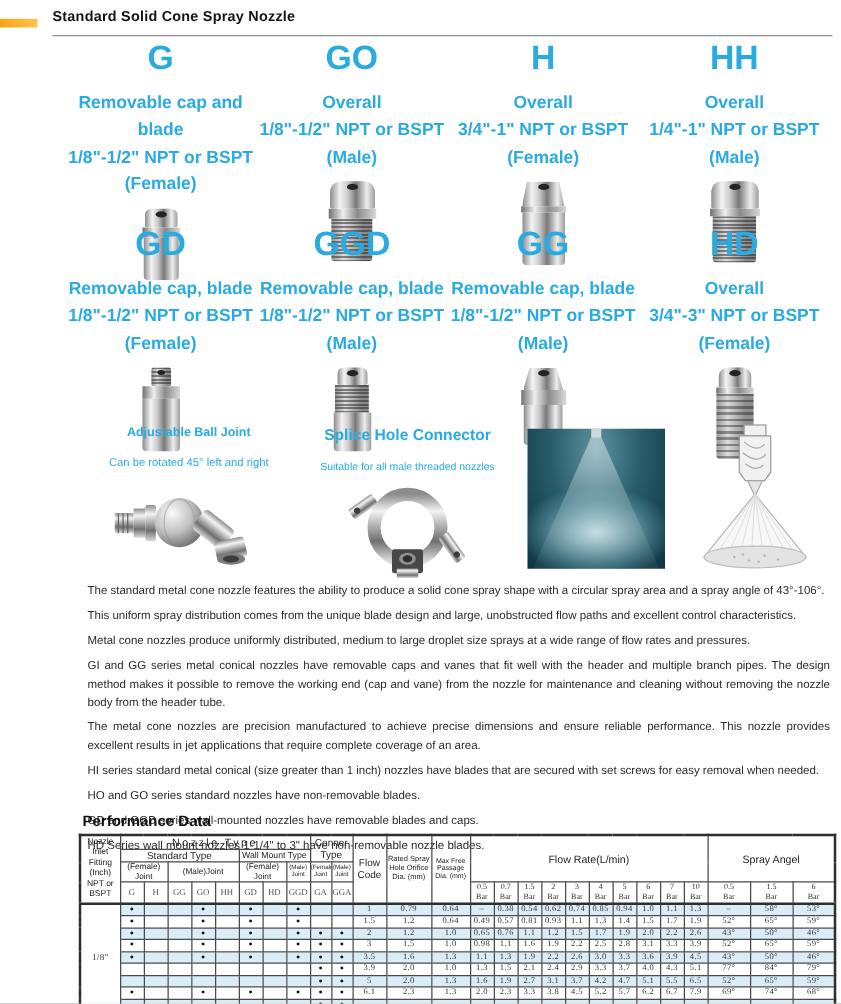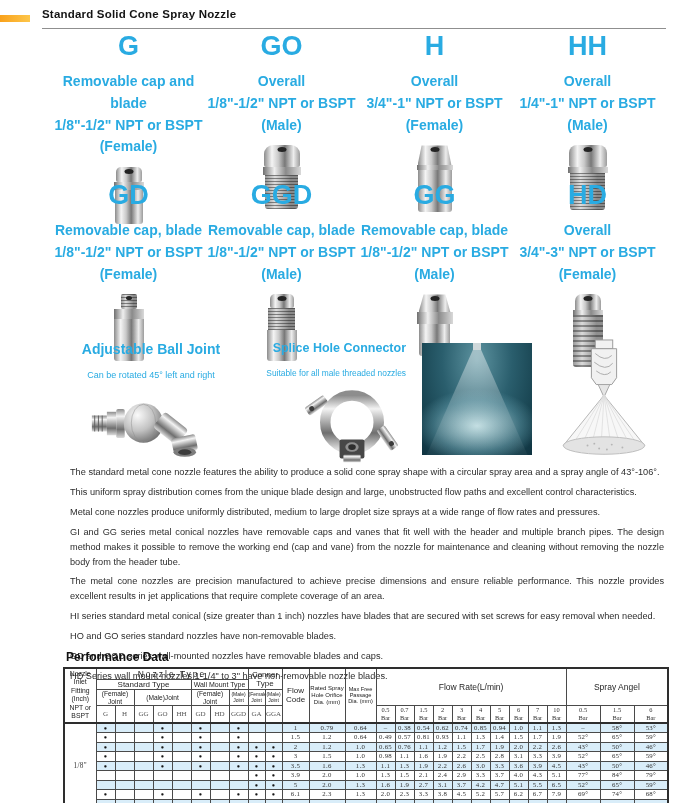--- a/index.html
+++ b/index.html
@@ -39,22 +39,22 @@
   .v-nozzle-gd .nz-cap{width:16px;height:15px;border-radius:2px}.v-nozzle-gd .nz-cap::after{width:6px;height:4px}.v-nozzle-gd .nz-mid{width:30px;height:10px}.v-nozzle-gd .nz-low{width:30px;height:42px}
   .v-nozzle-ggd .nz-cap{width:24px;height:14px}.v-nozzle-ggd .nz-mid{width:27px;height:22px}.v-nozzle-ggd .nz-low{width:30px;height:31px}
   .v-nozzle-gg .nz-cap{width:32px;height:18px;border-radius:0;clip-path:polygon(16% 0,84% 0,100% 100%,0 100%)}.v-nozzle-gg .nz-mid{width:36px;height:12px}.v-nozzle-gg .nz-low{width:31px;height:32px}
   .v-nozzle-hd .nz-cap{width:26px;height:16px;border-radius:7px 7px 0 0}.v-nozzle-hd .nz-mid{width:30px;height:5px}.v-nozzle-hd .nz-low{width:30px;height:52px;background-image:
       linear-gradient(90deg, rgba(80,80,80,.45), rgba(255,255,255,.15) 30%, rgba(60,60,60,.45) 78%),
       repeating-linear-gradient(180deg, #7a7a7a 0 2px, #d4d4d4 2px 5px)}
   
   .acc-row { position:absolute; top:341px; left:58px; width:602px; display:flex; align-items:flex-start; }
   .acc { text-align:center; }
   .acc1 { width:186px; }
-  .acc2 { width:160px; margin-left:2px;text-align:right; }
-  .acc-title { font-size:14px; font-weight:bold; color:var(--accent-cyan); }
+  .acc2 { width:160px; margin-left:2px; }
+  .acc-title { font-size:10px; font-weight:bold; color:var(--accent-cyan); }
   .acc2 .acc-title { font-size:12.5px; }
   .acc-sub { margin-top:13px; font-size:9px; font-weight:normal; color:var(--accent-cyan); }
   .acc2 .acc-sub { font-size:8.4px; }
   .acc-img { margin-top:6px; }
   .spray-photo { width:110px; height:112px; margin-left:16px; margin-top:2px; position:relative; overflow:hidden;
     background:
       radial-gradient(ellipse 72% 42% at 50% 74%, rgba(205,233,236,.9), rgba(120,180,195,.35) 55%, rgba(0,0,0,0) 78%),
       radial-gradient(ellipse at 50% 15%, #5d93a0 0%, #2a5e6d 45%, #17424f 80%, #0f3340 100%);
   }
   .spray-cone { position:absolute; top:5px; left:0; width:100%; height:100%; opacity:.5;

